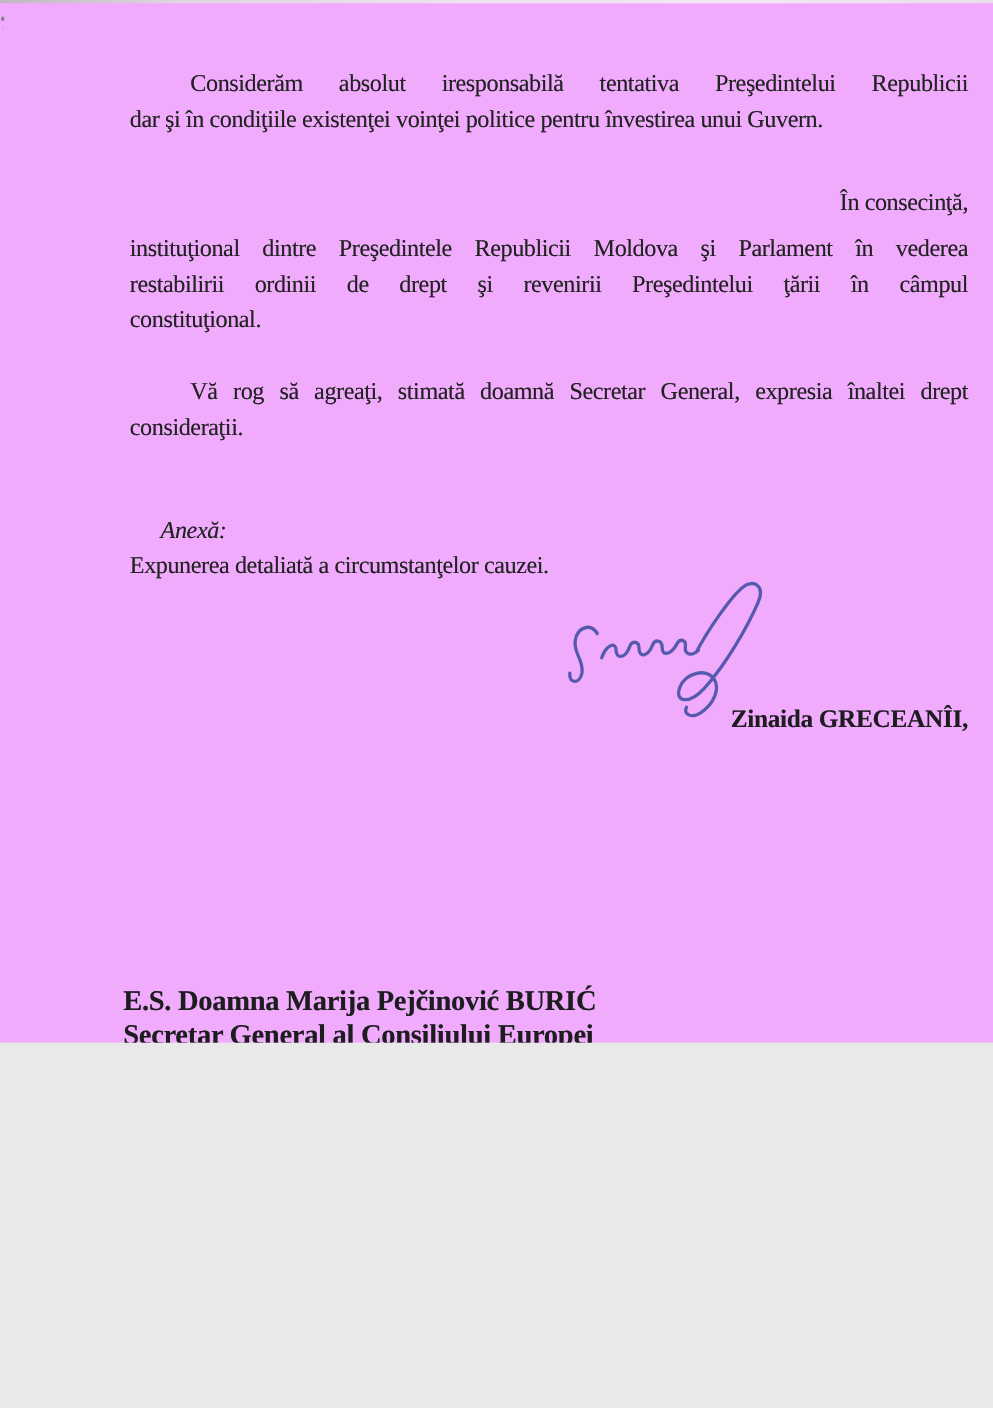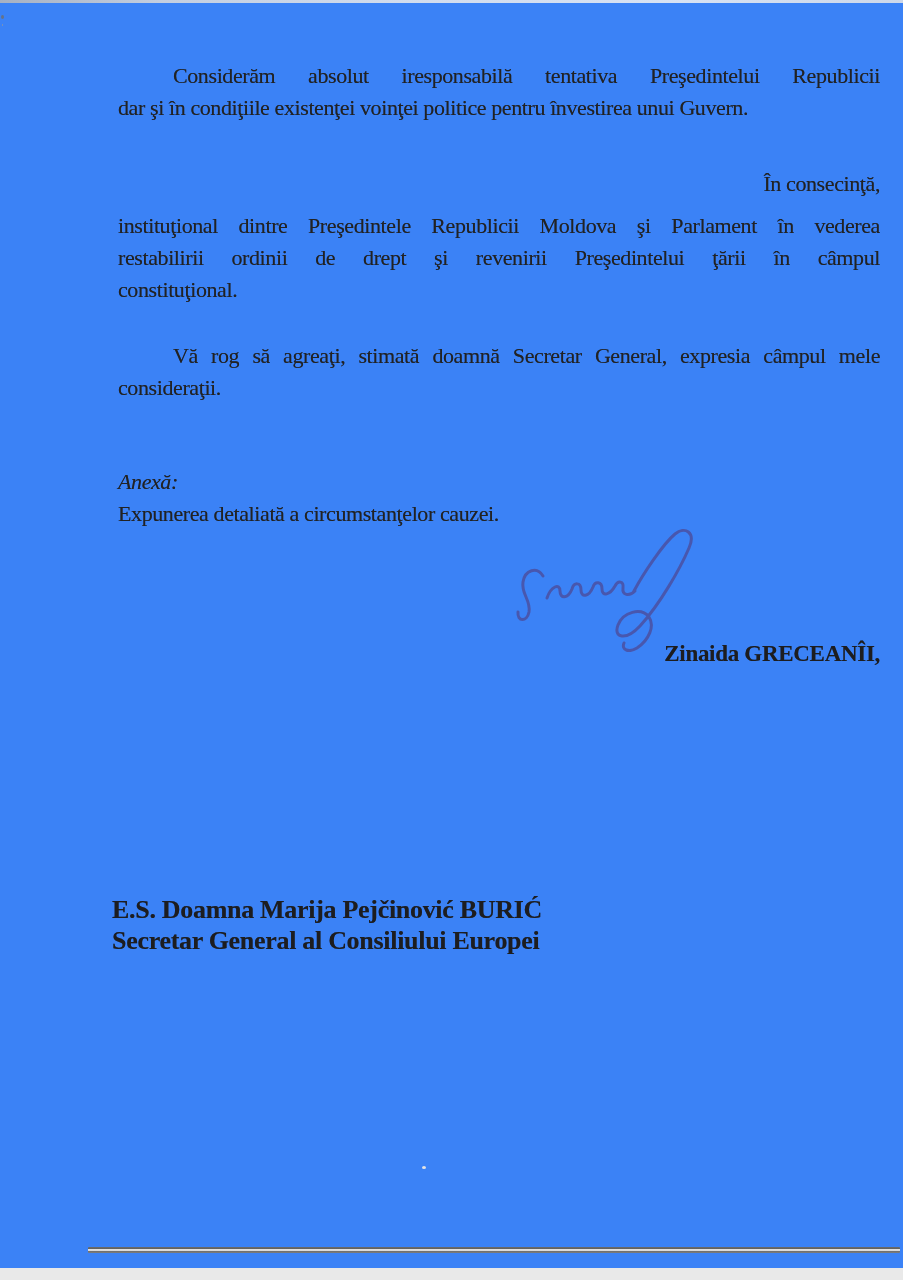--- a/index.html
+++ b/index.html
@@ -1,21 +1,21 @@
 <!DOCTYPE html>
 <html lang="ro"><head>
 <meta charset="utf-8">
 <title>Scanned letter</title>
 <style>
   html,body{margin:0;padding:0;background:#e9e9e9;}
   #page{
     position:relative;
-    width:903px;height:1268px;
+    width:903px;height:948px;
     margin:0 auto;
-    background:#3b82f6;
+    background:#f0abfc;
     overflow:hidden;
     font-family:"Liberation Serif","DejaVu Serif",serif;
     color:#222;
   }
   
   .scan-top{
     position:absolute;top:0;left:0;width:903px;height:3px;
     background:linear-gradient(90deg,#b9b9b9 0%,#dcdcdc 18%,#ececec 45%,#f3f3f3 75%,#e7e7e7 100%);
     opacity:.85;
   }
@@ -30,21 +30,21 @@
   }
   
   .blk{
     position:absolute;left:118px;width:762px;
     font-size:22px;line-height:32px;letter-spacing:-0.4px;
     text-shadow:0 0 .4px rgba(20,20,20,.45);
   }
   .jl{text-align:justify;text-align-last:justify;}
   .ind{text-indent:55px;}
   .bold{font-weight:bold;}
-  .italic{font-style:italic;}
+  .italic{font-style:italic;margin-left:28px;}
   .p1{top:60px;}
   .p2{top:168px;text-align:right;}
   .p3{top:210px;}
   .p4{top:340px;}
   .annex{top:466px;}
   .sign-block{
     top:638px;text-align:right;font-weight:bold;
     font-size:23px;line-height:31px;letter-spacing:-0.3px;
     color:#1d1d1f;
   }
@@ -83,21 +83,21 @@
     <div class="ind">În consecinţă,</div>
   </div>
 
   <div class="blk p3">
     <div class="jl">instituţional dintre Preşedintele Republicii Moldova şi Parlament în vederea</div>
     <div class="jl">restabilirii ordinii de drept şi revenirii Preşedintelui ţării în câmpul</div>
     <div>constituţional.</div>
   </div>
 
   <div class="blk p4">
-    <div class="jl ind">Vă rog să agreaţi, stimată doamnă Secretar General, expresia câmpul mele</div>
+    <div class="jl ind">Vă rog să agreaţi, stimată doamnă Secretar General, expresia înaltei drept</div>
     <div>consideraţii.</div>
   </div>
 
   <div class="blk annex">
     <div class="italic">Anexă:</div>
     <div>Expunerea detaliată a circumstanţelor cauzei.</div>
   </div>
 
   <svg class="sig-svg" viewBox="0 0 200 138" fill="none" stroke="#4a54a8" stroke-width="3" stroke-linecap="round" stroke-linejoin="round" opacity="0.92">
     <path d="M 40 52 C 34 42 22 46 20 58 C 18 70 28 76 26 88 C 24 98 14 98 15 88"></path>

